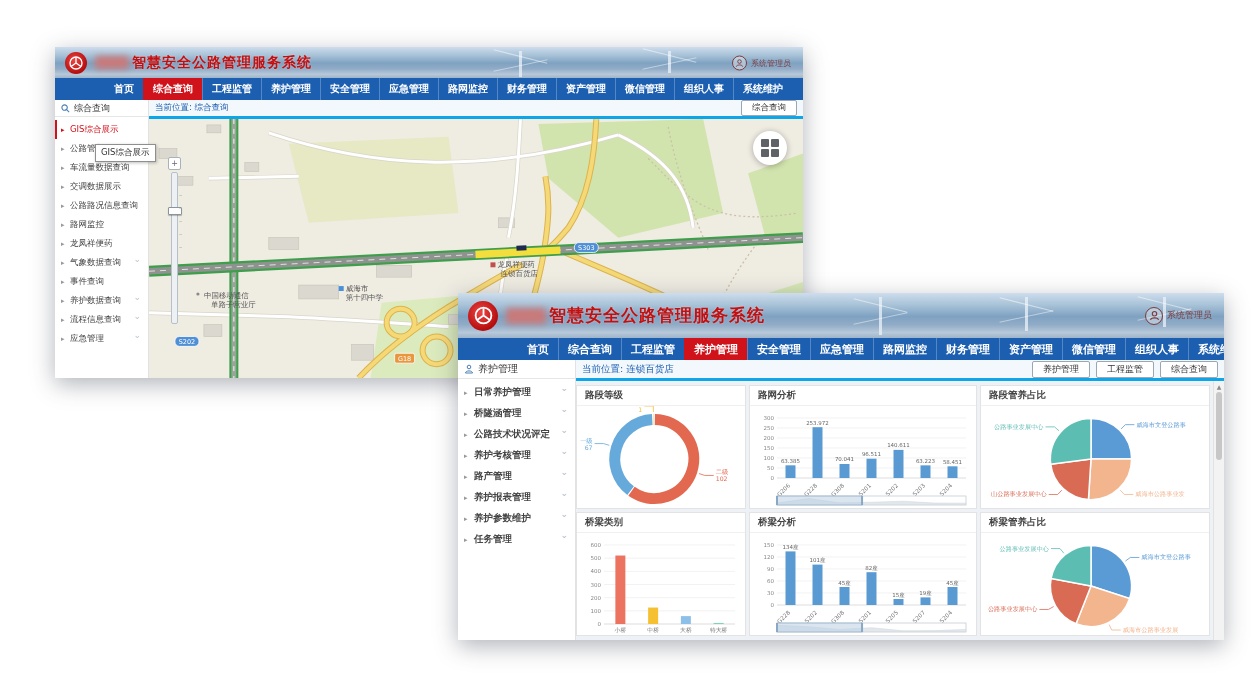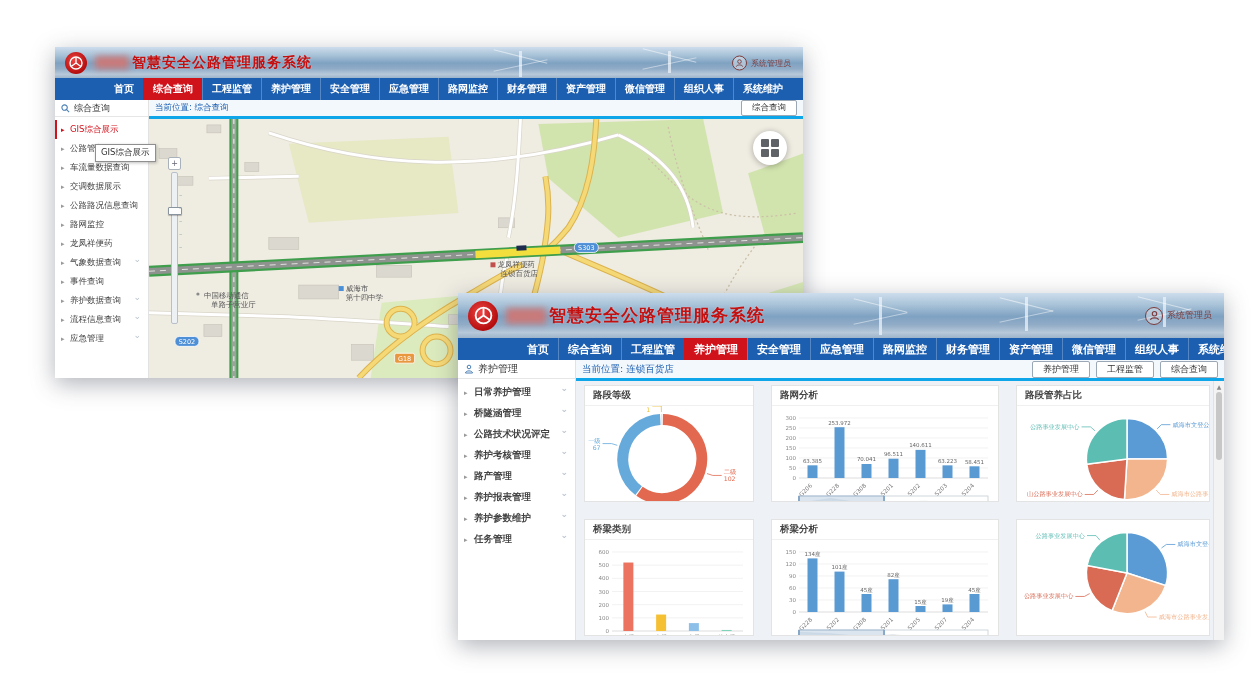--- a/index.html
+++ b/index.html
@@ -84,22 +84,22 @@
   .map-zoomctl{position:absolute;left:18px;top:38px;z-index:10;width:60px;font-size:6.5px;color:#666;}
   .zc-plus{width:11px;height:11px;background:#fff;border:1px solid #a9b2bb;border-radius:2px;color:#667;
            display:flex;align-items:center;justify-content:center;font-size:8px;cursor:pointer;margin-left:1px;}
   .zc-track{position:relative;width:5px;height:150px;margin:2px 0 0 4px;background:#eef1f4;border:1px solid #b7c0c9;border-radius:2px;}
   .zc-thumb{position:absolute;left:-4px;top:34px;width:12px;height:6px;background:#fdfdfd;border:1px solid #8a949e;border-radius:1px;box-shadow:0 1px 1px rgba(0,0,0,.25);cursor:pointer;}
   .zc-levels{position:absolute;left:12px;top:32px;margin:0;padding:0;list-style:none;}
   .zc-levels li{height:13px;line-height:13px;white-space:nowrap;}
   .zc-levels li:before{content:"\2013";margin-right:2px;color:#9aa;}
 
   
-  .charts{flex:1;position:relative;background:#eef1f5;padding:4px 14px 4px 8px;display:grid;
-          grid-template-columns:170px 228px 1fr;grid-template-rows:1fr 1fr;gap:17px;overflow:hidden;}
+  .charts{flex:1;position:relative;background:#eef1f5;padding:4px 14px 4px 0;display:grid;
+          grid-template-columns:170px 228px 1fr;grid-template-rows:1fr 1fr;gap:3px;overflow:hidden;}
   .panel{background:#fff;border:1px solid #e3e3e3;display:flex;flex-direction:column;min-height:0;min-width:0;overflow:hidden;}
   .panel-title{font-size:9.5px;font-weight:bold;color:#444;padding:3px 8px;border-bottom:1px solid #f0f0f0;flex:0 0 auto;}
   .chart{flex:1;min-height:0;position:relative;}
   .vscroll{position:absolute;top:0;right:0;bottom:0;width:10px;background:#f3f3f3;border-left:1px solid #e2e2e2;z-index:5;}
   .vscroll .arr{height:10px;display:flex;align-items:center;justify-content:center;color:#8a8a8a;font-size:6px;}
   .vscroll .thumb{margin:1px auto 0;width:6px;height:68px;background:#c7c7c7;border-radius:3px;cursor:pointer;}
 </style>
 </head>
 <body>
 
@@ -623,20 +623,21 @@
                   <text x="202.5" y="51.5" font-size="5.5" fill="#666" text-anchor="middle">45座</text>
                   <text x="202.5" y="80" font-size="5.8" fill="#777" text-anchor="end" transform="rotate(-45 202.5 80)">S204</text>
                   <rect x="27" y="90" width="189" height="9" fill="#fff" stroke="#c6cdd4" stroke-width="0.8"></rect>
                   <polygon points="27,92.24666666666667 58.5,93.78666666666666 90,96.4 121.5,94.67333333333333 153,97.8 184.5,97.61333333333333 216,96.4 216,98.5 27,98.5" fill="#e2e7ec" stroke="#cdd4da" stroke-width="0.5"></polygon>
                   <rect x="27" y="90" width="85.05" height="9" fill="#bcd0e4" fill-opacity="0.55" stroke="#9db6cf" stroke-width="0.8"></rect>
                   <rect x="26" y="90" width="2" height="9" fill="#89a8c8"></rect>
                   <rect x="111.05" y="90" width="2" height="9" fill="#89a8c8"></rect>
                 </svg></div>
           </div>
           <div class="panel">
+            <div class="panel-title">桥梁管养占比</div>
             <div class="chart"><svg width="220" height="102">
                   <path d="M 110 53.04 L 110 12.419999999999995 A 40.620000000000005 40.620000000000005 0 0 1 148.63191569190914 65.59227031151036 Z" fill="#5b9bd5" stroke="#fff" stroke-width="1.5"></path>
                   <polyline points="144.48030430026026,27.98859254729479 149.33440626650994,24.461881033539953 158.33440626650994,24.461881033539953" fill="none" stroke="#5b9bd5" stroke-width="0.8"></polyline>
                   <text x="160.33440626650994" y="26.461881033539953" font-size="6.2" fill="#5b9bd5" text-anchor="start"><tspan x="160.33440626650994" dy="0">威海市文登公路事</tspan></text>
                   <path d="M 110 53.04 L 148.63191569190914 65.59227031151036 A 40.620000000000005 40.620000000000005 0 0 1 95.04678066994838 90.80752085678077 Z" fill="#f2b58e" stroke="#fff" stroke-width="1.5"></path>
                   <polyline points="128.14671340650338,91.60372897610176 130.70138915589382,97.03269129089787 139.70138915589382,97.03269129089787" fill="none" stroke="#f2b58e" stroke-width="0.8"></polyline>
                   <text x="141.70138915589382" y="99.03269129089787" font-size="6.2" fill="#f2b58e" text-anchor="start"><tspan x="141.70138915589382" dy="0">威海市公路事业发展</tspan></text>
                   <path d="M 110 53.04 L 95.04678066994838 90.80752085678077 A 40.620000000000005 40.620000000000005 0 0 1 70.09949187540067 45.42857100152786 Z" fill="#d96b55" stroke="#fff" stroke-width="1.5"></path>
                   <polyline points="72.65180929653053,73.5723415902151 67.39396921626735,76.4628636348254 58.39396921626735,76.4628636348254" fill="none" stroke="#d96b55" stroke-width="0.8"></polyline>
                   <text x="56.39396921626735" y="78.4628636348254" font-size="6.2" fill="#d96b55" text-anchor="end"><tspan x="56.39396921626735" dy="0">公路事业发展中心</tspan></text>

